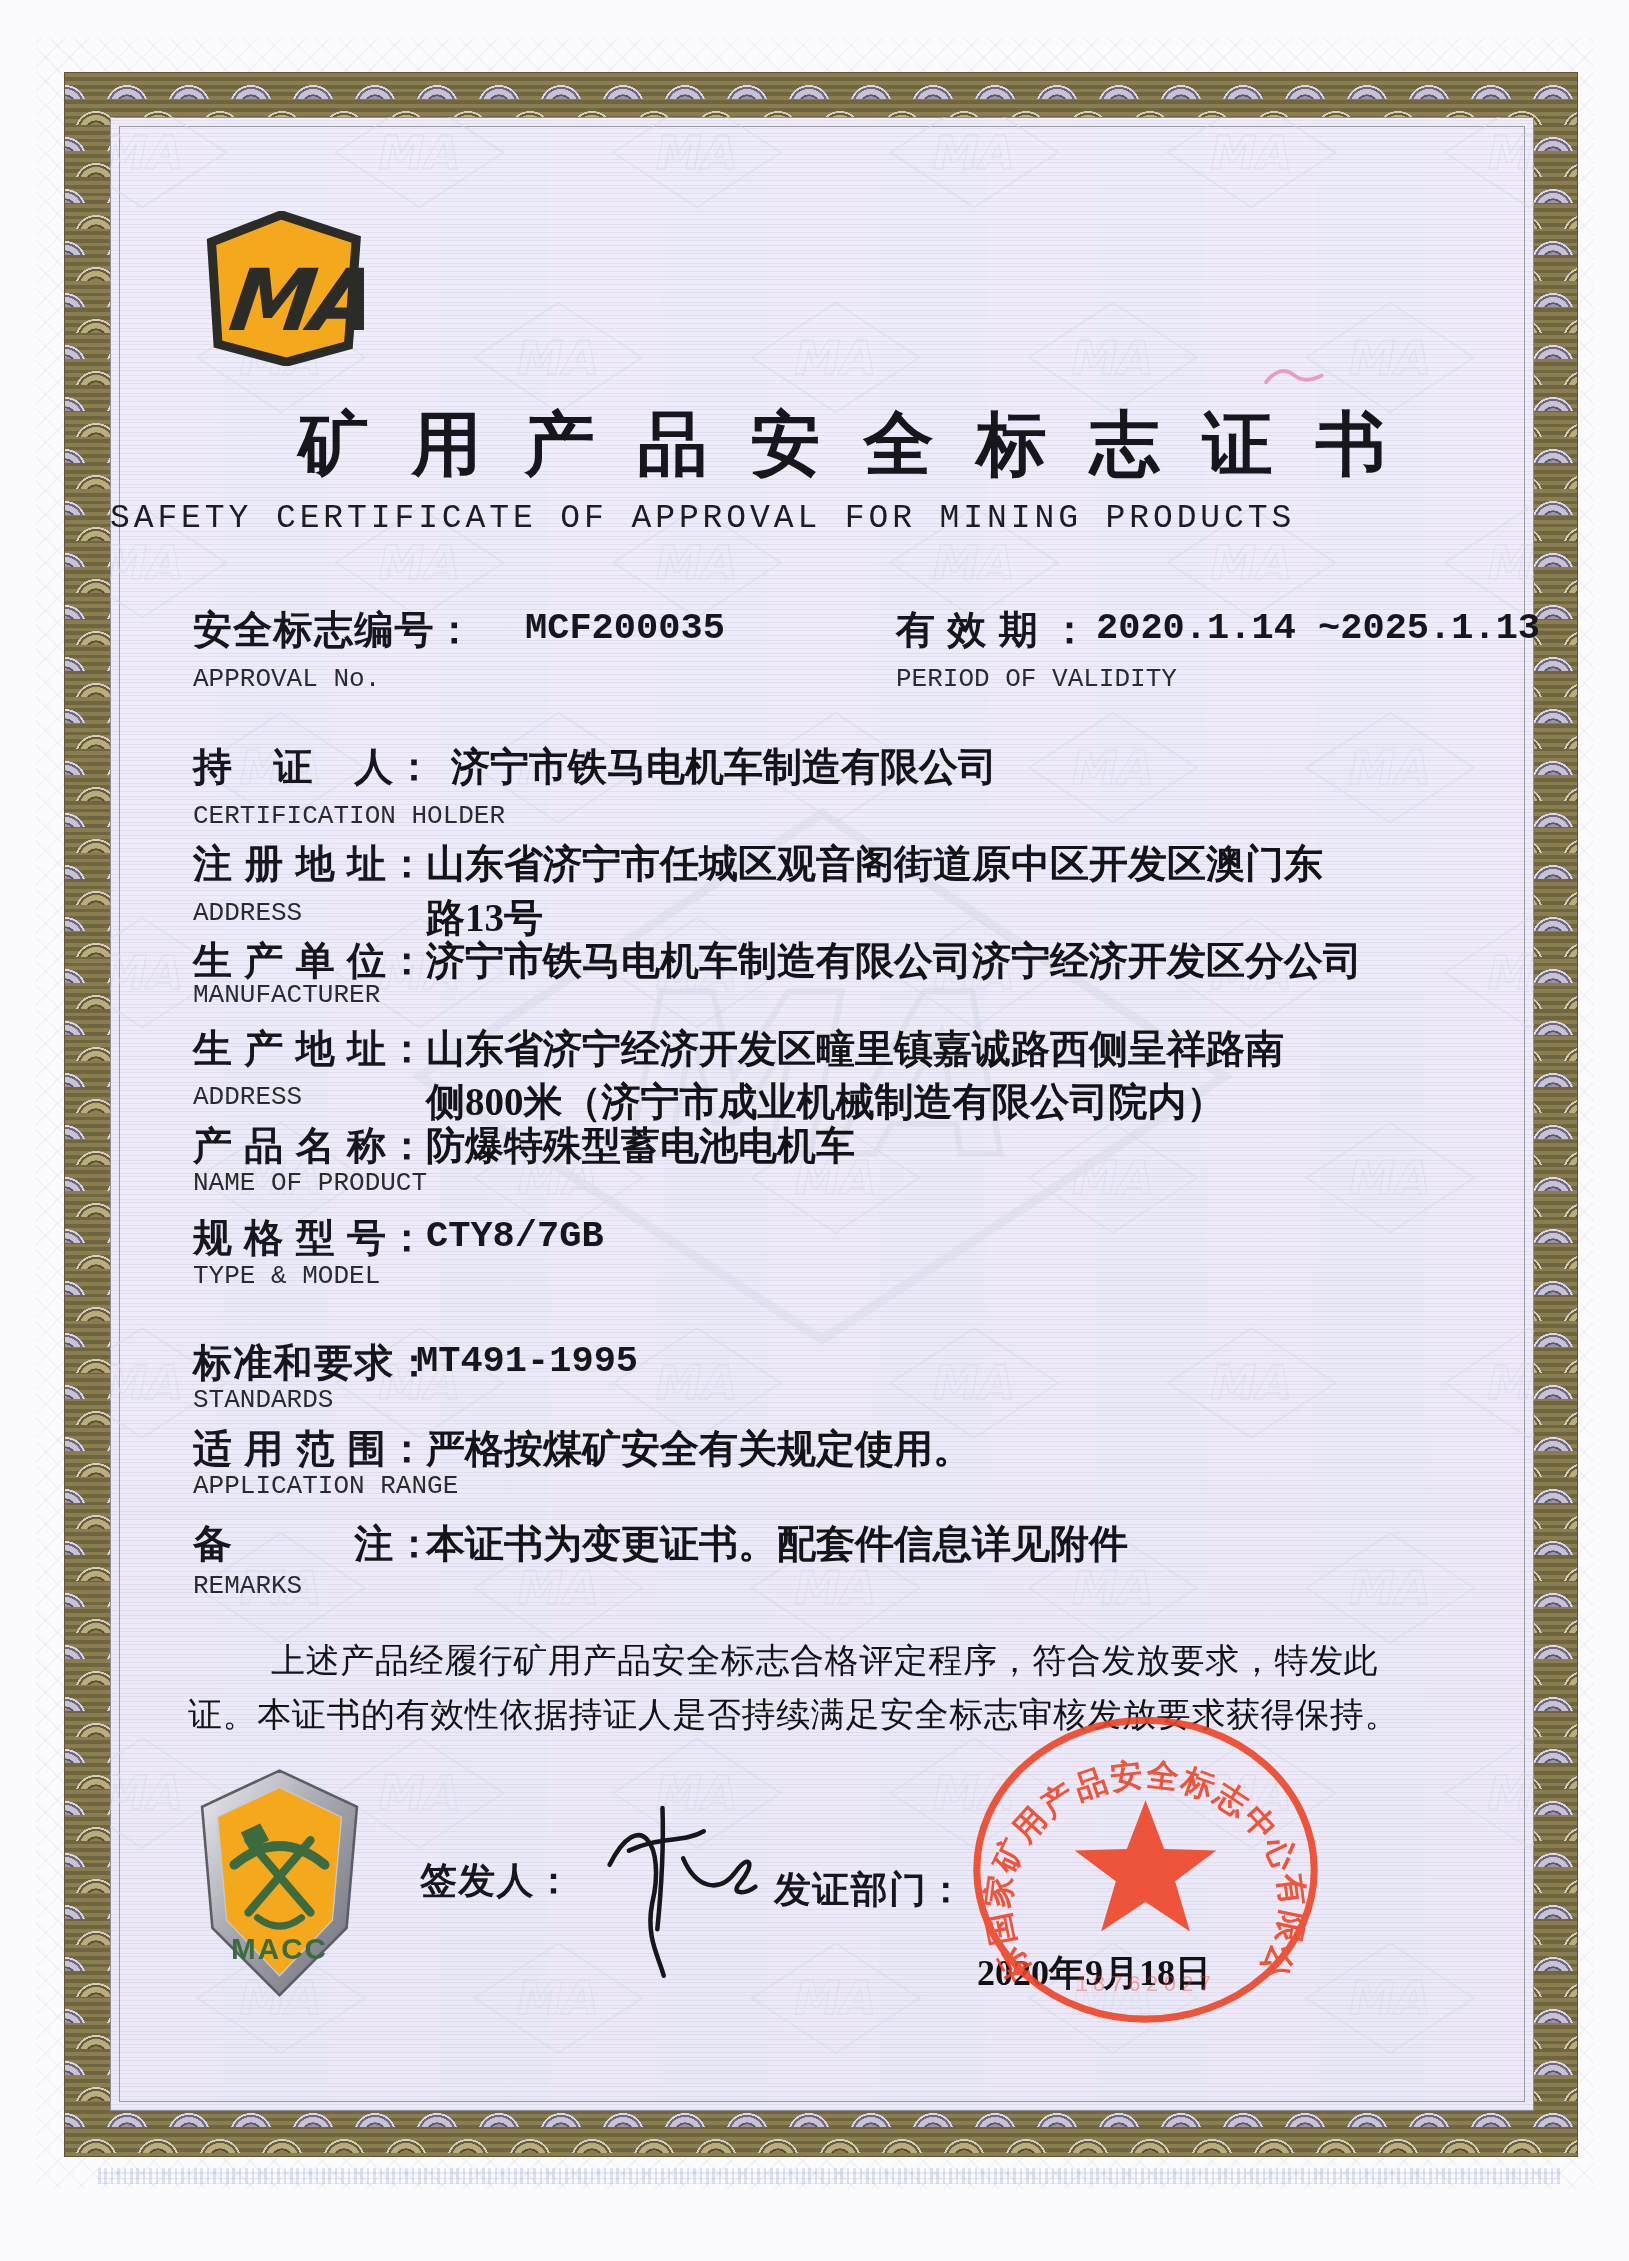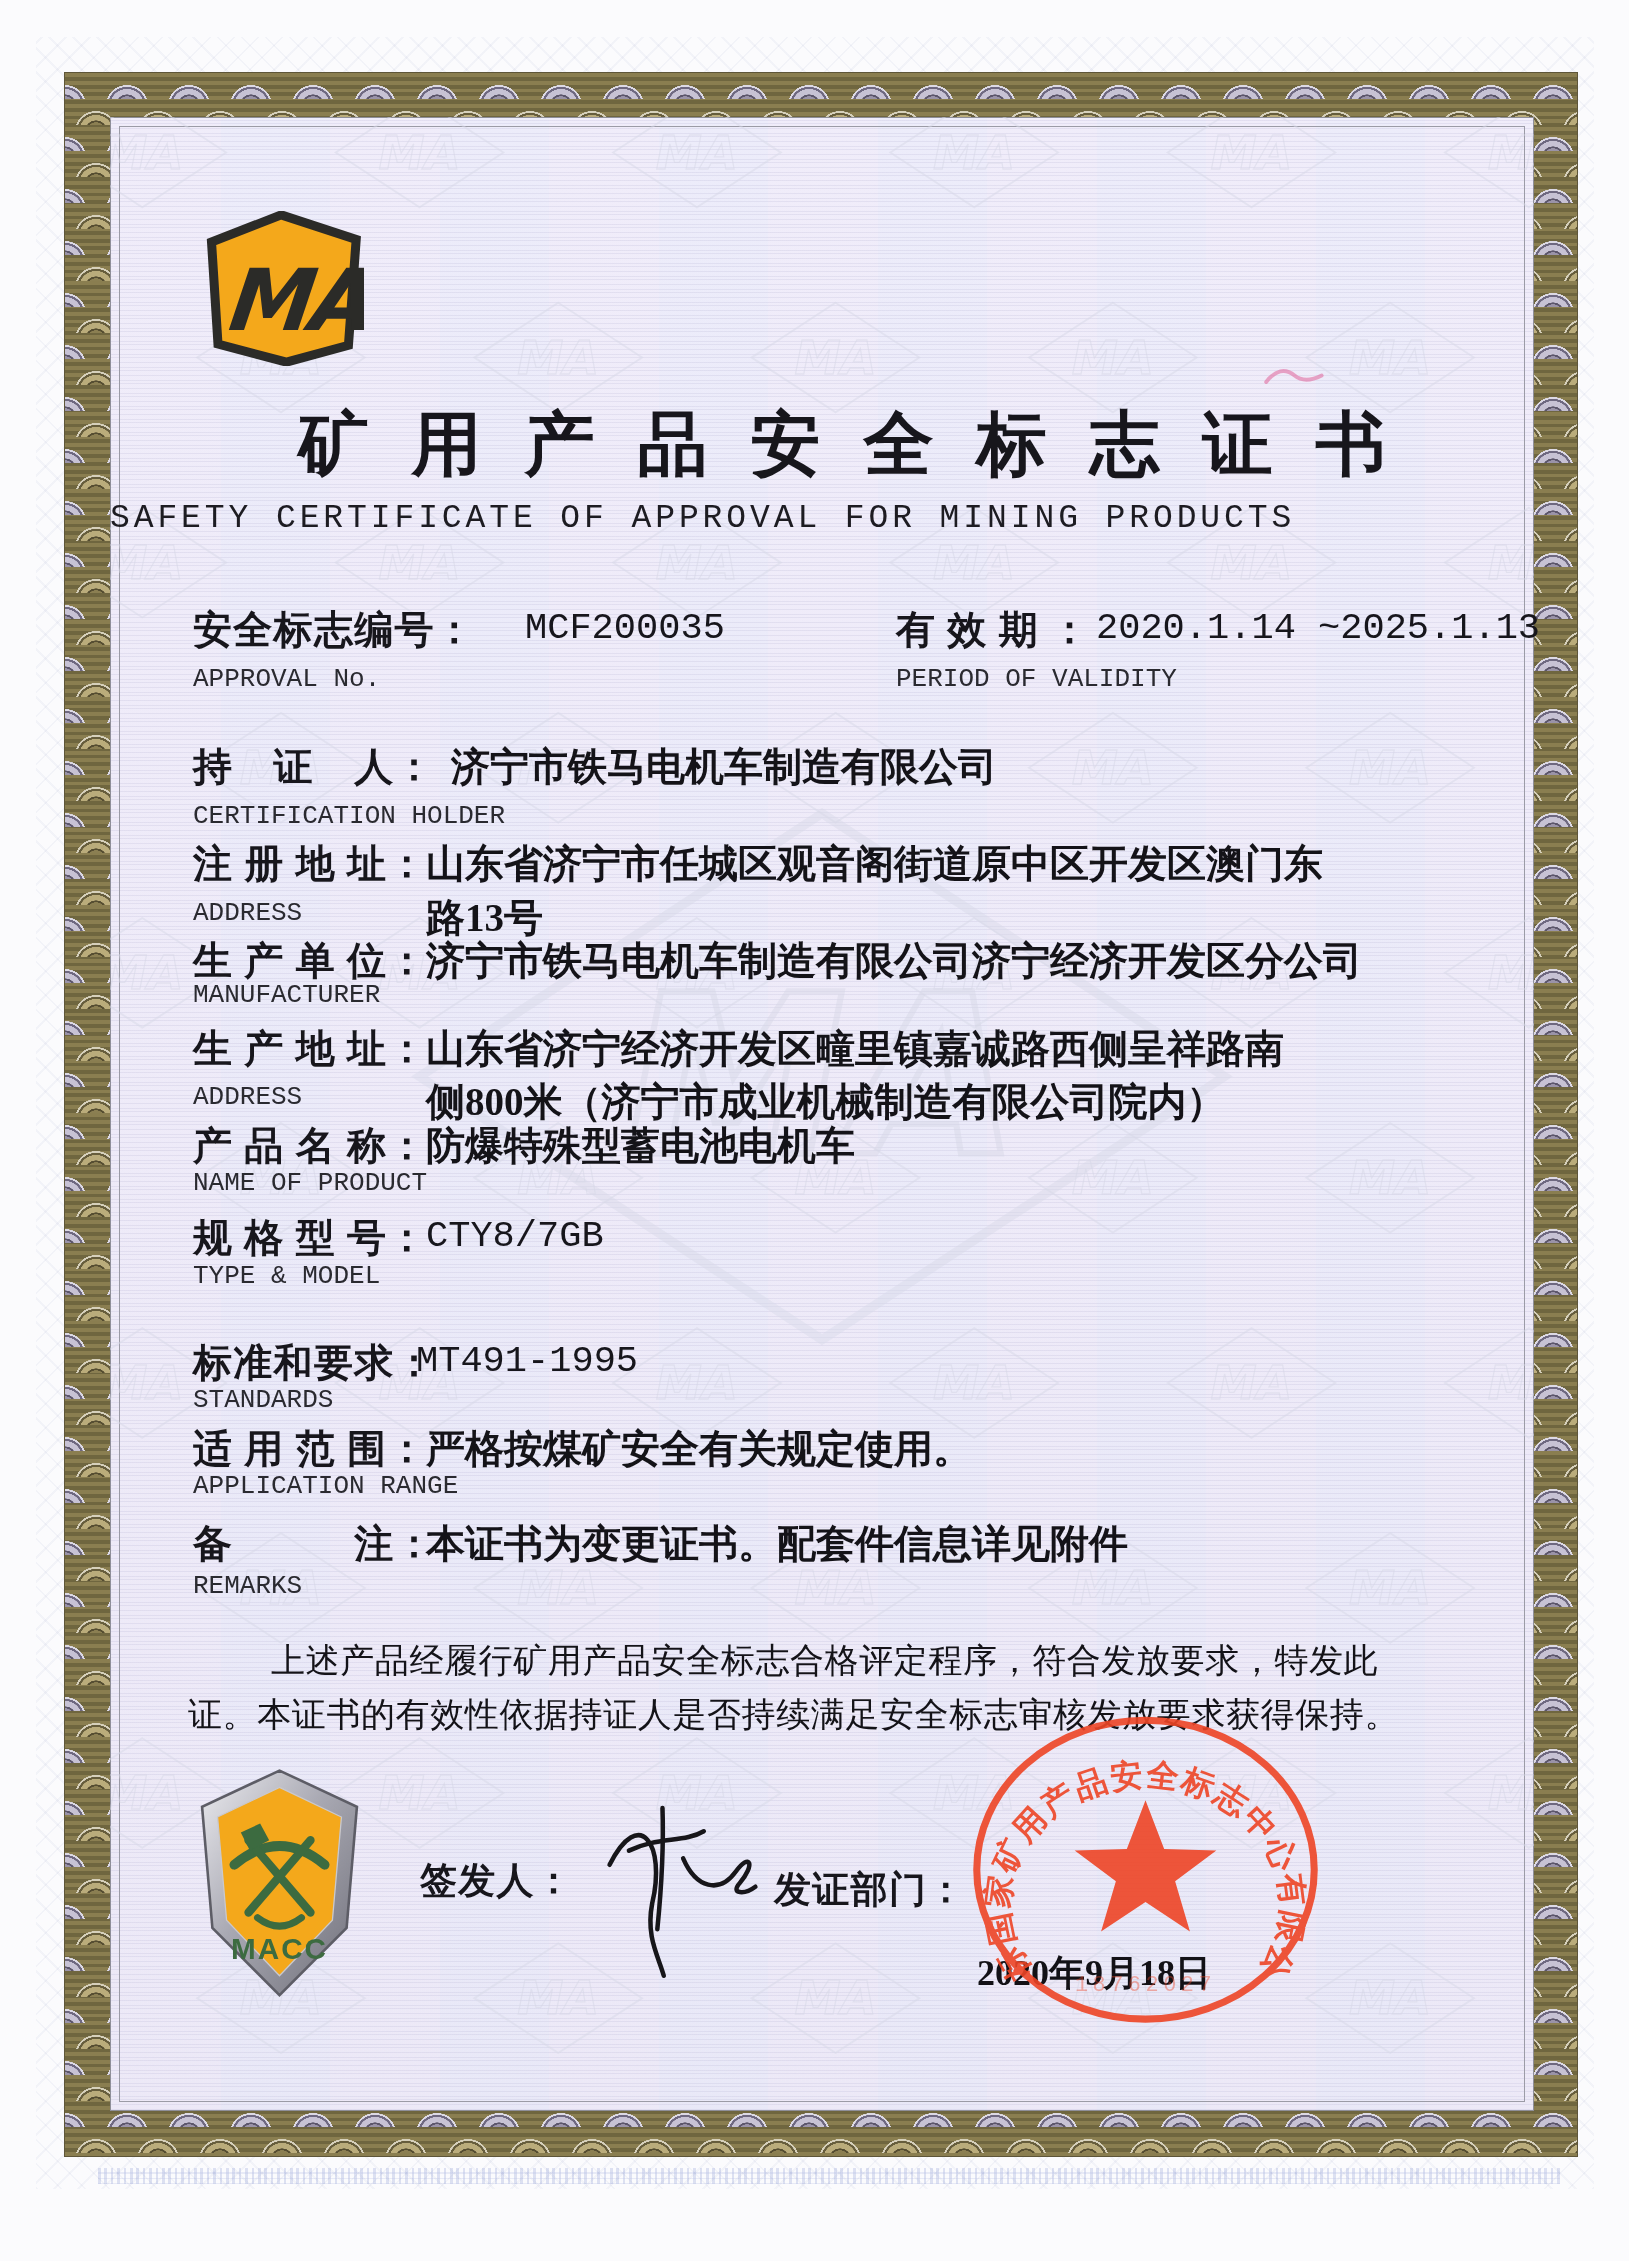--- a/index.html
+++ b/index.html
@@ -34,21 +34,21 @@
                    repeating-linear-gradient(0deg, rgba(98,118,196,.25) 0 1.3px, transparent 1.3px 5.2px);}
   .wm-layer{position:absolute;left:110px;top:117px;width:1424px;height:1994px;pointer-events:none;}
   .content{position:absolute;inset:0;z-index:2;}
   .abs{position:absolute;white-space:nowrap;}
   .title{left:110px;width:1424px;text-align:center;top:398px;font-size:70px;font-weight:700;
          letter-spacing:43px;text-indent:43px;color:#17161c;padding-left:20px;}
   .subtitle{left:110px;width:1160px;text-align:center;top:500px;font-size:33px;
          font-family:"Liberation Mono",monospace;letter-spacing:3.9px;color:#1d1c22;font-weight:500;}
   .lbl{font-size:39px;font-weight:700;letter-spacing:1.3px;color:#17161c;}
   .val{font-size:39px;font-weight:700;color:#141318;}
-  .valmono{font-size:37px;font-family:"Liberation Mono",monospace;font-weight:400;color:#17161c;}
+  .valmono{font-size:37px;font-family:"Liberation Mono",monospace;font-weight:700;color:#17161c;}
   .cap{font-size:26px;font-family:"Liberation Mono",monospace;color:#2a2a30;}
   .stmt{font-size:34px;font-weight:400;color:#141318;letter-spacing:0.6px;}
   .datetext{font-size:36px;font-weight:700;color:#121116;}
   .stamp-wrap{position:absolute;left:963px;top:1710px;z-index:4;opacity:.9;}
   .pinkmark{position:absolute;left:1261px;top:356px;z-index:3;opacity:.55;}
 </style>
 </head>
 <body>
 
 <div class="page">

